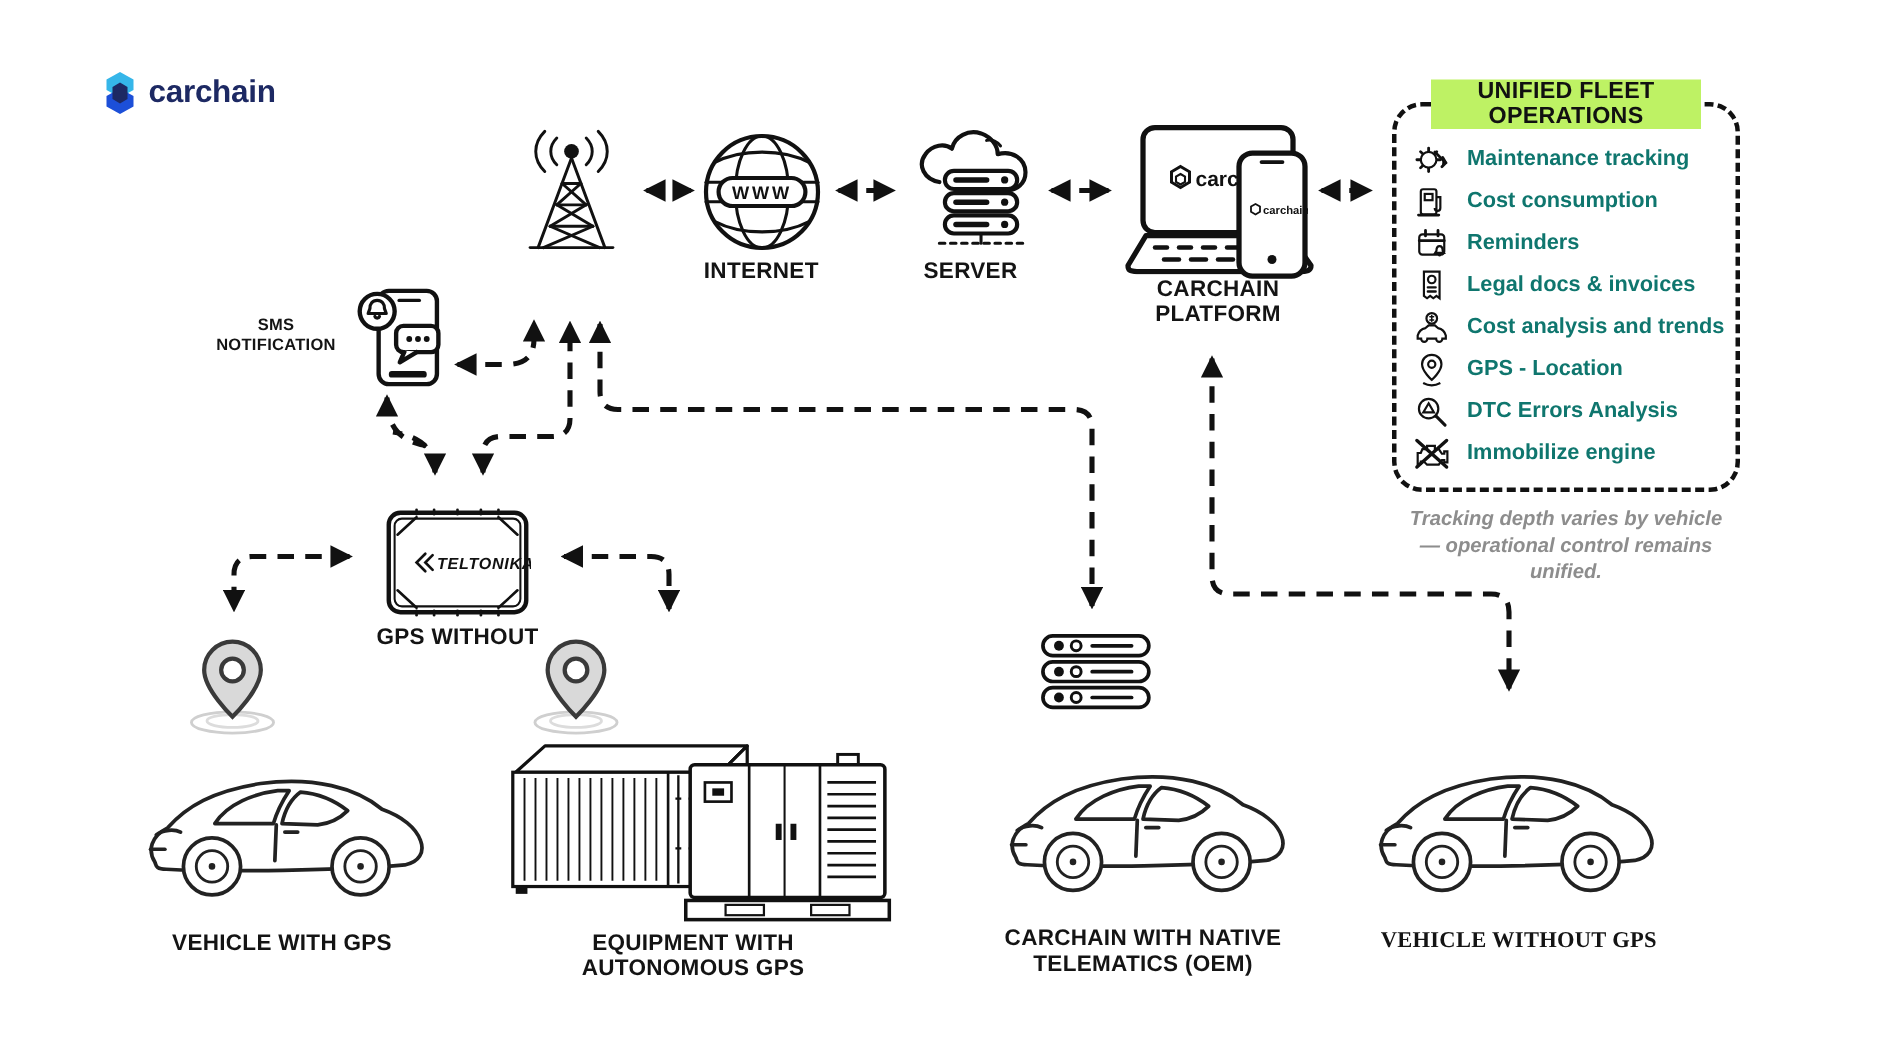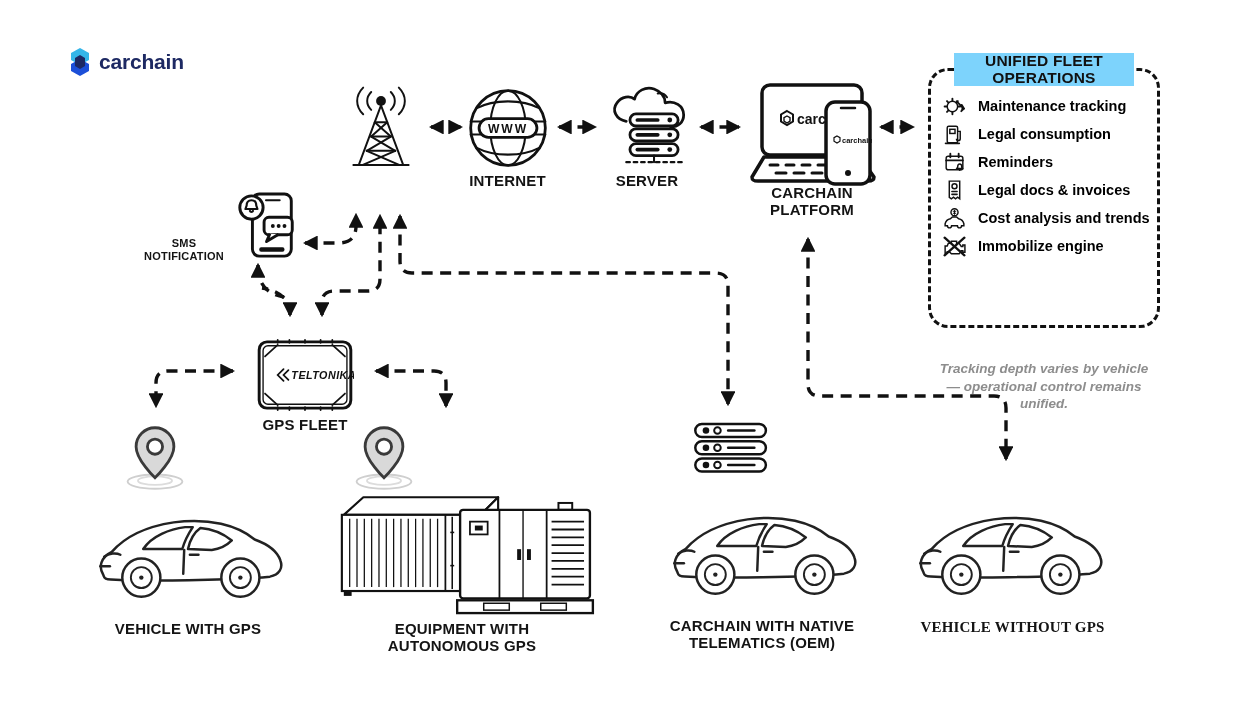--- a/index.html
+++ b/index.html
@@ -1,29 +1,29 @@
 <!DOCTYPE html>
 <html><head>
 <meta charset="utf-8">
 <style>
   html,body{margin:0;padding:0;background:#ffffff;}
   body{font-family:"Liberation Sans",sans-serif;}
   #canvas{position:relative;width:1260px;height:709px;background:#fff;overflow:hidden;}
   .abs{position:absolute;}
   .node-label{position:absolute;font-weight:700;font-size:15px;line-height:1.1;color:#141414;text-align:center;letter-spacing:.2px;}
-  .small-label{position:absolute;font-weight:700;font-size:11px;line-height:1.2;color:#141414;text-align:center;letter-spacing:.2px;margin-top:26px;}
+  .small-label{position:absolute;font-weight:700;font-size:11px;line-height:1.2;color:#141414;text-align:center;letter-spacing:.2px;}
   .logo-wrap{position:absolute;left:68px;top:47px;display:flex;align-items:center;gap:7px;}
   .logo-text{font-size:21px;font-weight:700;color:#1d2963;letter-spacing:-.2px;}
   .fleet-box{position:absolute;left:928px;top:68px;width:232px;height:260px;border:3px dashed #111;border-radius:20px;box-sizing:border-box;}
-  .fleet-title{position:absolute;left:954px;top:53px;width:180px;text-align:center;font-weight:700;font-size:15.5px;line-height:1.08;color:#111;background:#7dd3fc;letter-spacing:.2px;}
+  .fleet-title{position:absolute;left:954px;top:53px;width:180px;text-align:center;font-weight:700;font-size:15.5px;line-height:1.08;color:#111;background:#bef264;letter-spacing:.2px;}
   .fleet-items{position:absolute;left:942px;top:92px;width:210px;}
   .fo-item{display:flex;align-items:center;gap:11px;height:28px;}
-  .fo-item .txt{font-weight:700;font-size:14.5px;color:#000000;white-space:nowrap;}
+  .fo-item .txt{font-weight:700;font-size:14.5px;color:#0f766e;white-space:nowrap;}
   .fo-icon{width:25px;height:25px;flex:0 0 25px;}
-  .note{position:absolute;left:938px;top:337px;width:212px;text-align:center;font-style:italic;font-weight:700;font-size:13.5px;line-height:1.3;color:#8d8d8d;margin-top:23px;}
+  .note{position:absolute;left:938px;top:337px;width:212px;text-align:center;font-style:italic;font-weight:700;font-size:13.5px;line-height:1.3;color:#8d8d8d;}
   .ic{stroke:#111;fill:none;stroke-width:3;stroke-linecap:round;stroke-linejoin:round;}
   .ic2{stroke:#111;fill:none;stroke-width:2.2;stroke-linecap:round;stroke-linejoin:round;}
   .thin{stroke:#111;fill:none;stroke-width:1.4;}
   svg{display:block;}
 </style>
 </head>
 <body>
 
 <div id="canvas">
 
@@ -185,21 +185,21 @@
       </svg>
       <span class="txt">Maintenance tracking</span>
     </div>
     <div class="fo-item">
       <svg class="fo-icon" viewBox="0 0 24 24">
         <rect class="thin" x="5" y="4" width="10" height="16" rx="1.5" stroke-width="1.8"></rect>
         <rect class="thin" x="7.5" y="7" width="5" height="4" stroke-width="1.5"></rect>
         <path class="thin" d="M15,9 h2.5 v7 a1.8,1.8 0 0 1 -3.6,0" stroke-width="1.8"></path>
         <path d="M3.5,20.5 H16.5" stroke="#111" stroke-width="1.8" stroke-linecap="round"></path>
       </svg>
-      <span class="txt">Legal consumption</span>
+      <span class="txt">Cost consumption</span>
     </div>
     <div class="fo-item">
       <svg class="fo-icon" viewBox="0 0 24 24">
         <rect class="thin" x="4" y="6" width="16" height="13" rx="2" stroke-width="1.8"></rect>
         <path d="M8,3.5 V7 M16,3.5 V7 M4,10 H20" stroke="#111" stroke-width="1.8" stroke-linecap="round"></path>
         <path class="thin" d="M15,16.5 c0,-2.2 1,-3 2,-3 s2,0.8 2,3 l0.8,1.3 h-5.6 Z" stroke-width="1.4"></path>
         <circle cx="17" cy="19.3" r="0.9" fill="#111"></circle>
       </svg>
       <span class="txt">Reminders</span>
     </div>
@@ -211,20 +211,36 @@
       </svg>
       <span class="txt">Legal docs &amp; invoices</span>
     </div>
     <div class="fo-item">
       <svg class="fo-icon" viewBox="0 0 24 24">
         <circle class="thin" cx="12" cy="6" r="3.4" stroke-width="1.6"></circle>
         <path d="M12,4.2 V7.8 M10.8,5 h2.4 M10.8,7 h2.4" stroke="#111" stroke-width="1" stroke-linecap="round"></path>
         <path class="thin" d="M3,17 q1,-4 5,-4.8 L10,10.5 h4 l2,1.7 q4,0.8 5,4.8 v2 h-2.2 a2,2 0 0 1 -4,0 h-5.6 a2,2 0 0 1 -4,0 H3 Z" stroke-width="1.7"></path>
       </svg>
       <span class="txt">Cost analysis and trends</span>
+    </div>
+    <div class="fo-item">
+      <svg class="fo-icon" viewBox="0 0 24 24">
+        <path class="thin" d="M12,2.5 c-3.6,0 -6.2,2.6 -6.2,6 c0,4.6 6.2,10 6.2,10 c0,0 6.2,-5.4 6.2,-10 c0,-3.4 -2.6,-6 -6.2,-6 Z" stroke-width="1.8"></path>
+        <circle class="thin" cx="12" cy="8.5" r="2.3" stroke-width="1.6"></circle>
+        <path class="thin" d="M6.5,20.5 q5.5,3 11,0" stroke-width="1.6"></path>
+      </svg>
+      <span class="txt">GPS - Location</span>
+    </div>
+    <div class="fo-item">
+      <svg class="fo-icon" viewBox="0 0 24 24">
+        <circle class="thin" cx="10" cy="10" r="6.2" stroke-width="1.8"></circle>
+        <path d="M14.8,14.8 L20.5,20.5" stroke="#111" stroke-width="2" stroke-linecap="round"></path>
+        <path class="thin" d="M10,6.6 l3.4,5.8 h-6.8 Z" stroke-width="1.4"></path>
+      </svg>
+      <span class="txt">DTC Errors Analysis</span>
     </div>
     <div class="fo-item">
       <svg class="fo-icon" viewBox="0 0 24 24">
         <path class="thin" d="M6,9 h3 V7 h5 v2 h2.5 l2,3 h1.5 v-1.5 h2 v7 h-2 V16 h-1.5 l-2,3 H9 l-2,-2 H5 v1.5 H3 v-7 h2 L6,9 Z" stroke-width="1.6"></path>
         <path d="M2.5,3.5 L21.5,20.5 M21.5,3.5 L2.5,20.5" stroke="#111" stroke-width="2.2" stroke-linecap="round"></path>
       </svg>
       <span class="txt">Immobilize engine</span>
     </div>
   </div>
   <div class="note">Tracking depth varies by vehicle — operational control remains unified.</div>
@@ -262,21 +278,21 @@
         <path d="M50,73 v3"></path>
         <path d="M66,73 v3"></path>
         <path d="M78,73 v3"></path>
     </g>
     <g stroke="#111" stroke-width="1.8" fill="none" stroke-linecap="round">
       <path d="M28,34 L22,40 L28,46"></path>
       <path d="M33,35 L28,40 L33,45"></path>
     </g>
     <text x="36" y="44.5" font-size="11" font-weight="700" font-style="italic" fill="#111" letter-spacing=".5" font-family="Liberation Sans, sans-serif">TELTONIKA</text>
   </svg>
-  <div class="node-label" style="left:245px;top:417px;width:120px;">GPS FLEET</div>
+  <div class="node-label" style="left:245px;top:417px;width:120px;">GPS WITHOUT</div>
 
   <svg class="abs" style="left:121px;top:424px;" width="68" height="68" viewBox="0 0 70 72">
       <use href="#pin-shape"></use>
     </svg>
   <svg class="abs" style="left:88px;top:483px;" width="200" height="133" viewBox="0 0 210 135">
       <use href="#car-shape"></use>
     </svg>
   <div class="node-label" style="left:88px;top:621px;width:200px;">VEHICLE WITH GPS</div>
 
   <svg class="abs" style="left:350px;top:424px;" width="68" height="68" viewBox="0 0 70 72">

